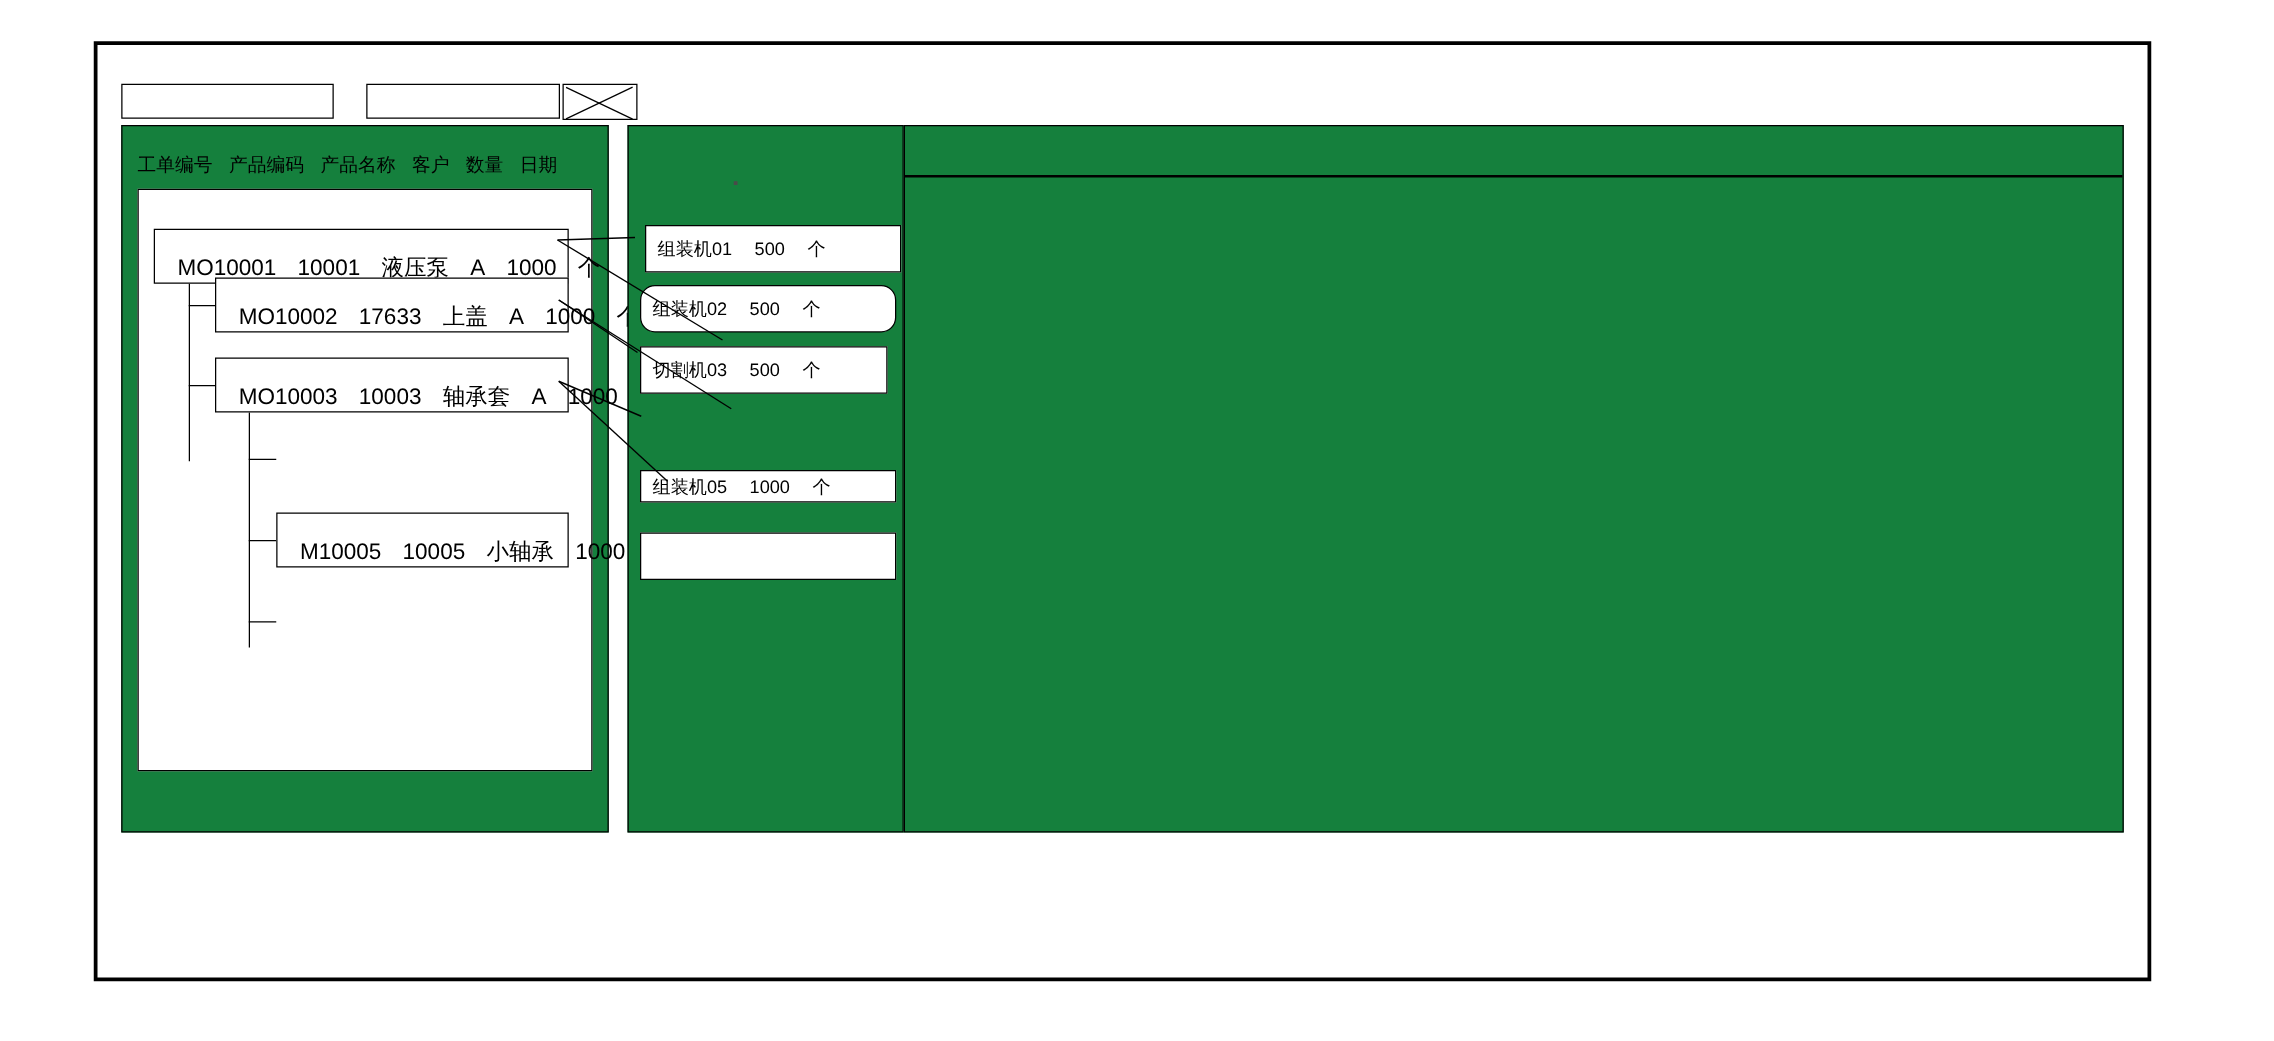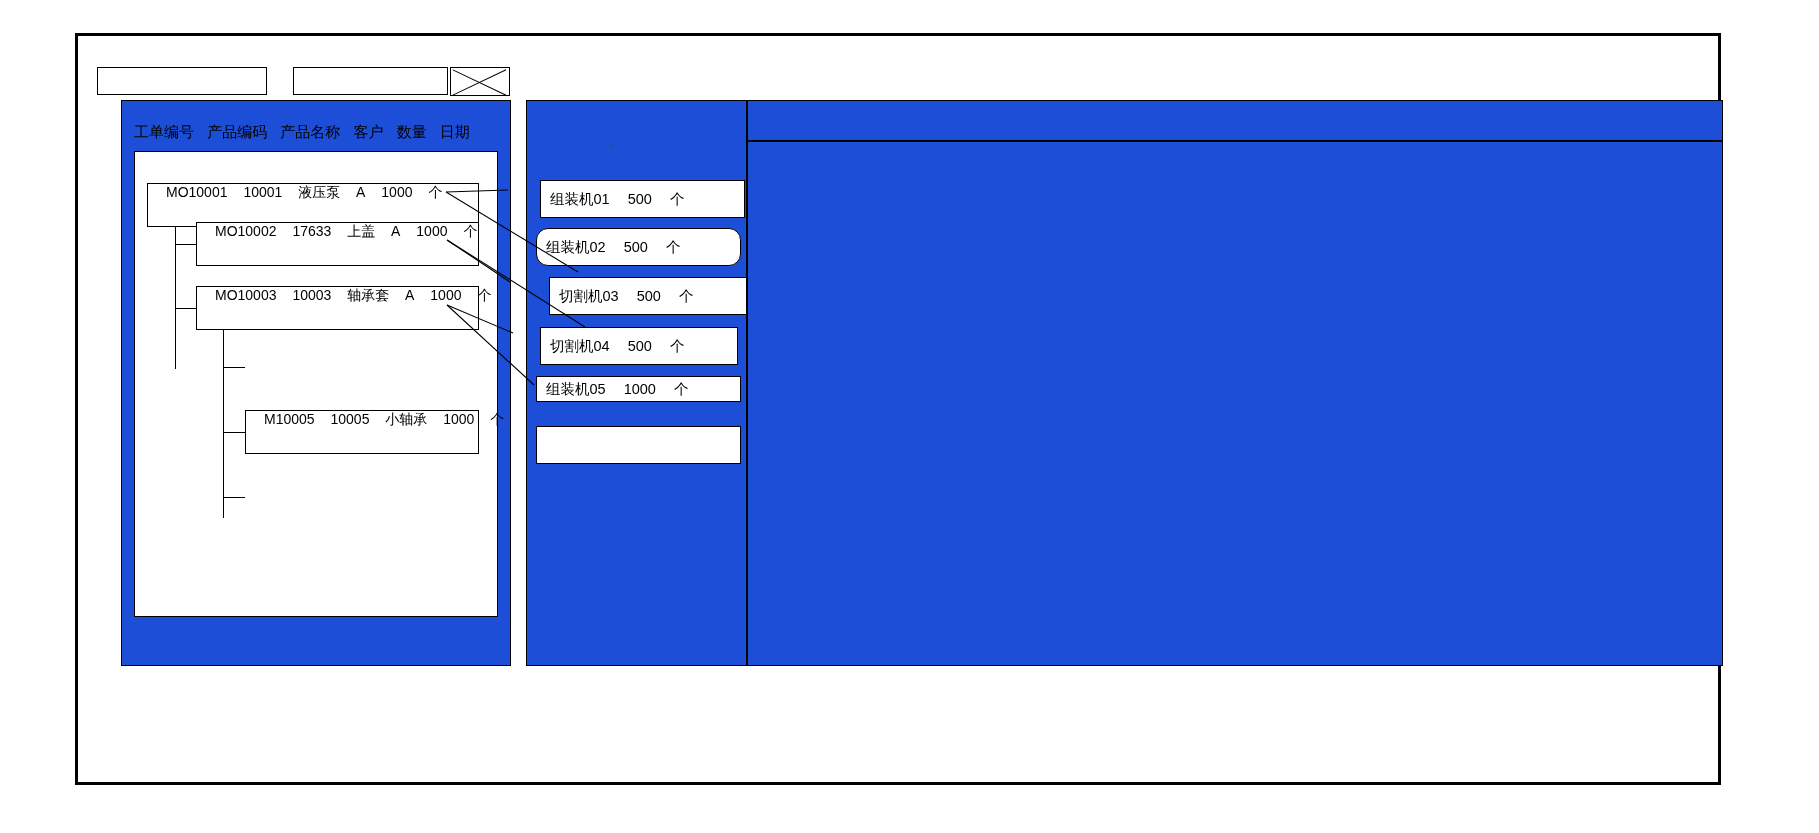--- a/index.html
+++ b/index.html
@@ -68,23 +68,22 @@
     background: #000000;
     transform-origin: center center;
   }
   .tb-img .d1 { transform: rotate(25.5deg); }
   .tb-img .d2 { transform: rotate(-25.5deg); }
 
   
   .panel {
     position: absolute;
     border: 1.5px solid #000000;
-    background: #1d4ed8;
-    box-sizing: border-box;
-    margin-left: 24px;
+    background: #15803d;
+    box-sizing: border-box;
   }
   .panel-left   { left: 19px;   top: 64px;  width: 390px;  height: 566px; }
   .panel-mid    { left: 424px;  top: 64px;  width: 221px;  height: 566px; text-align: right; }
   .panel-right  { left: 645px;  top: 64px;  width: 976px;  height: 566px; }
 
   
   .right-header-line {
     position: absolute;
     left: 0px;
     top: 39px;
@@ -115,22 +114,22 @@
     box-sizing: border-box;
     background: #ffffff;
   }
 
   .node {
     position: absolute;
     border: 1.5px solid #000000;
     background: #ffffff;
     box-sizing: border-box;
     display: flex;
-    align-items: flex-start;
-    font-size: 14px;
+    align-items: flex-end;
+    font-size: 18px;
     white-space: nowrap;
     color: #000000;
   }
   .node .cells { padding-left: 18px; }
   .node .cells span { margin-right: 12px; }
   .node .cells span:last-child { margin-right: 0; }
 
   
   .vline, .hline {
     position: absolute;
@@ -271,35 +270,28 @@
       </div>
 
       <div class="card" style="left:9px; top:127px; width:205px; height:38px;border-radius:12px;">
         <div class="ctext">
           <span>组装机02</span>
           <span>500</span>
           <span>个</span>
         </div>
       </div>
 
-      <div class="card" style="left:22px; top:176px; width:198px; height:38px;">
+      <div class="card" style="left:9px; top:176px; width:198px; height:38px;">
         <div class="ctext">
           <span>切割机03</span>
           <span>500</span>
           <span>个</span>
         </div>
       </div>
 
-      <div class="card" style="left:13px; top:226px; width:198px; height:38px;">
-        <div class="ctext">
-          <span>切割机04</span>
-          <span>500</span>
-          <span>个</span>
-        </div>
-      </div>
 
       <div class="card" style="left:9px; top:275px; width:205px; height:26px;">
         <div class="ctext">
           <span>组装机05</span>
           <span>1000</span>
           <span>个</span>
         </div>
       </div>
 
       <div class="card" style="left:9px; top:325px; width:205px; height:38px;">

